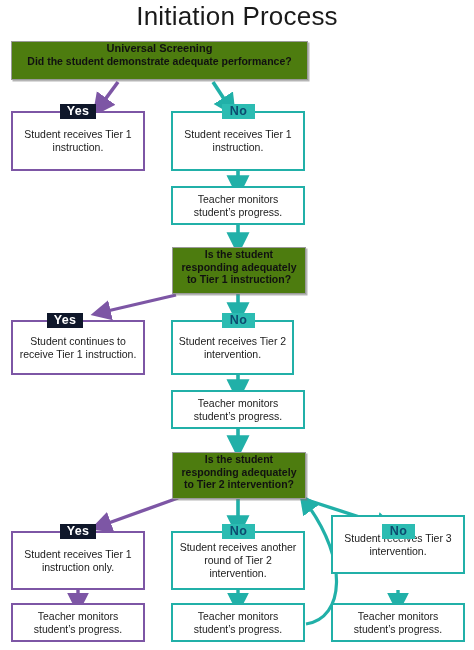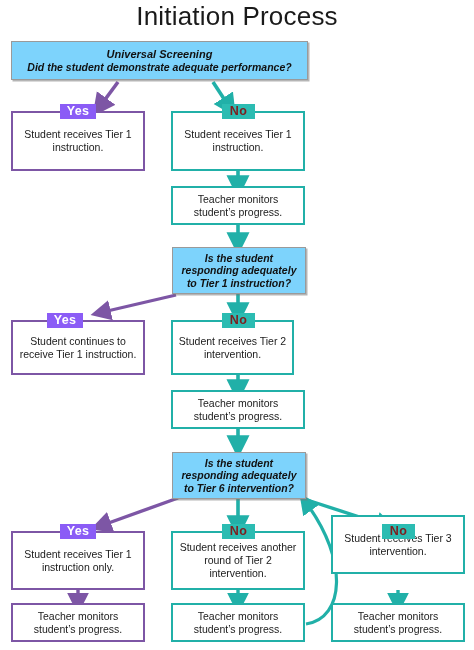--- a/index.html
+++ b/index.html
@@ -40,50 +40,49 @@
     font-weight:400;
     z-index:3;
   }
   .node .txt{display:block;padding:0 5px;}
   .node.teal{border:2px solid #21b0a8;}
   .node.purple{border:2px solid #7d56a5;}
 
   
   .decision{
     position:absolute;box-sizing:border-box;
-    background:#7dd3fc;
+    background:#4d7c0f;
     border:1.5px solid #9a9a9a;
     box-shadow:1.5px 1.5px 0 rgba(120,120,120,.55);
-    display:flex;align-items:center;justify-content:center;
+    display:flex;align-items:flex-start;justify-content:center;
     text-align:center;
     font-size:10.5px;line-height:12.5px;
     font-weight:bold;
     color:#111;
     z-index:4;
-    font-style:italic;
   }
   .decision .txt{display:block;padding:0 4px;}
   .decision.head{font-size:10.5px;line-height:13px;}
   .decision.head .hl{display:block;font-weight:bold;font-size:11px;}
 
   
   .badge{
     position:absolute;
     box-sizing:border-box;
     display:flex;align-items:center;justify-content:center;
     font-weight:bold;
     font-size:12.5px;
     line-height:1;
-    color:#7f1d1d;
+    color:#0c4a6e;
     letter-spacing:.3px;
     z-index:6;
     height:15px;
   }
   .badge.teal{background:#2cbcb2;}
-  .badge.purple{background:#8b5cf6;color:#ffffff;}
+  .badge.purple{background:#0f172a;color:#ffffff;}
 </style>
 </head>
 <body>
 
 <div id="chart">
 
   <div class="title">Initiation Process</div>
 
   <svg id="wires" viewBox="0 0 474 650" width="474" height="650">
     <defs>
@@ -159,21 +158,21 @@
   <div class="node teal" style="left:171px;top:320px;width:123px;height:55px;">
     <span class="txt">Student receives Tier 2 intervention.</span>
   </div>
   <div class="badge teal" style="left:222px;top:313px;width:33px;">No</div>
 
   <div class="node teal" style="left:171px;top:390px;width:134px;height:39px;">
     <span class="txt">Teacher monitors student’s progress.</span>
   </div>
 
   <div class="decision" style="left:172px;top:452px;width:134px;height:47px;">
-    <span class="txt">Is the student responding adequately to Tier 6 intervention?</span>
+    <span class="txt">Is the student responding adequately to Tier 2 intervention?</span>
   </div>
 
   <div class="node purple" style="left:11px;top:531px;width:134px;height:59px;">
     <span class="txt">Student receives Tier 1 instruction only.</span>
   </div>
   <div class="badge purple" style="left:60px;top:524px;width:36px;">Yes</div>
   <div class="node purple" style="left:11px;top:603px;width:134px;height:39px;">
     <span class="txt">Teacher monitors student’s progress.</span>
   </div>
 

